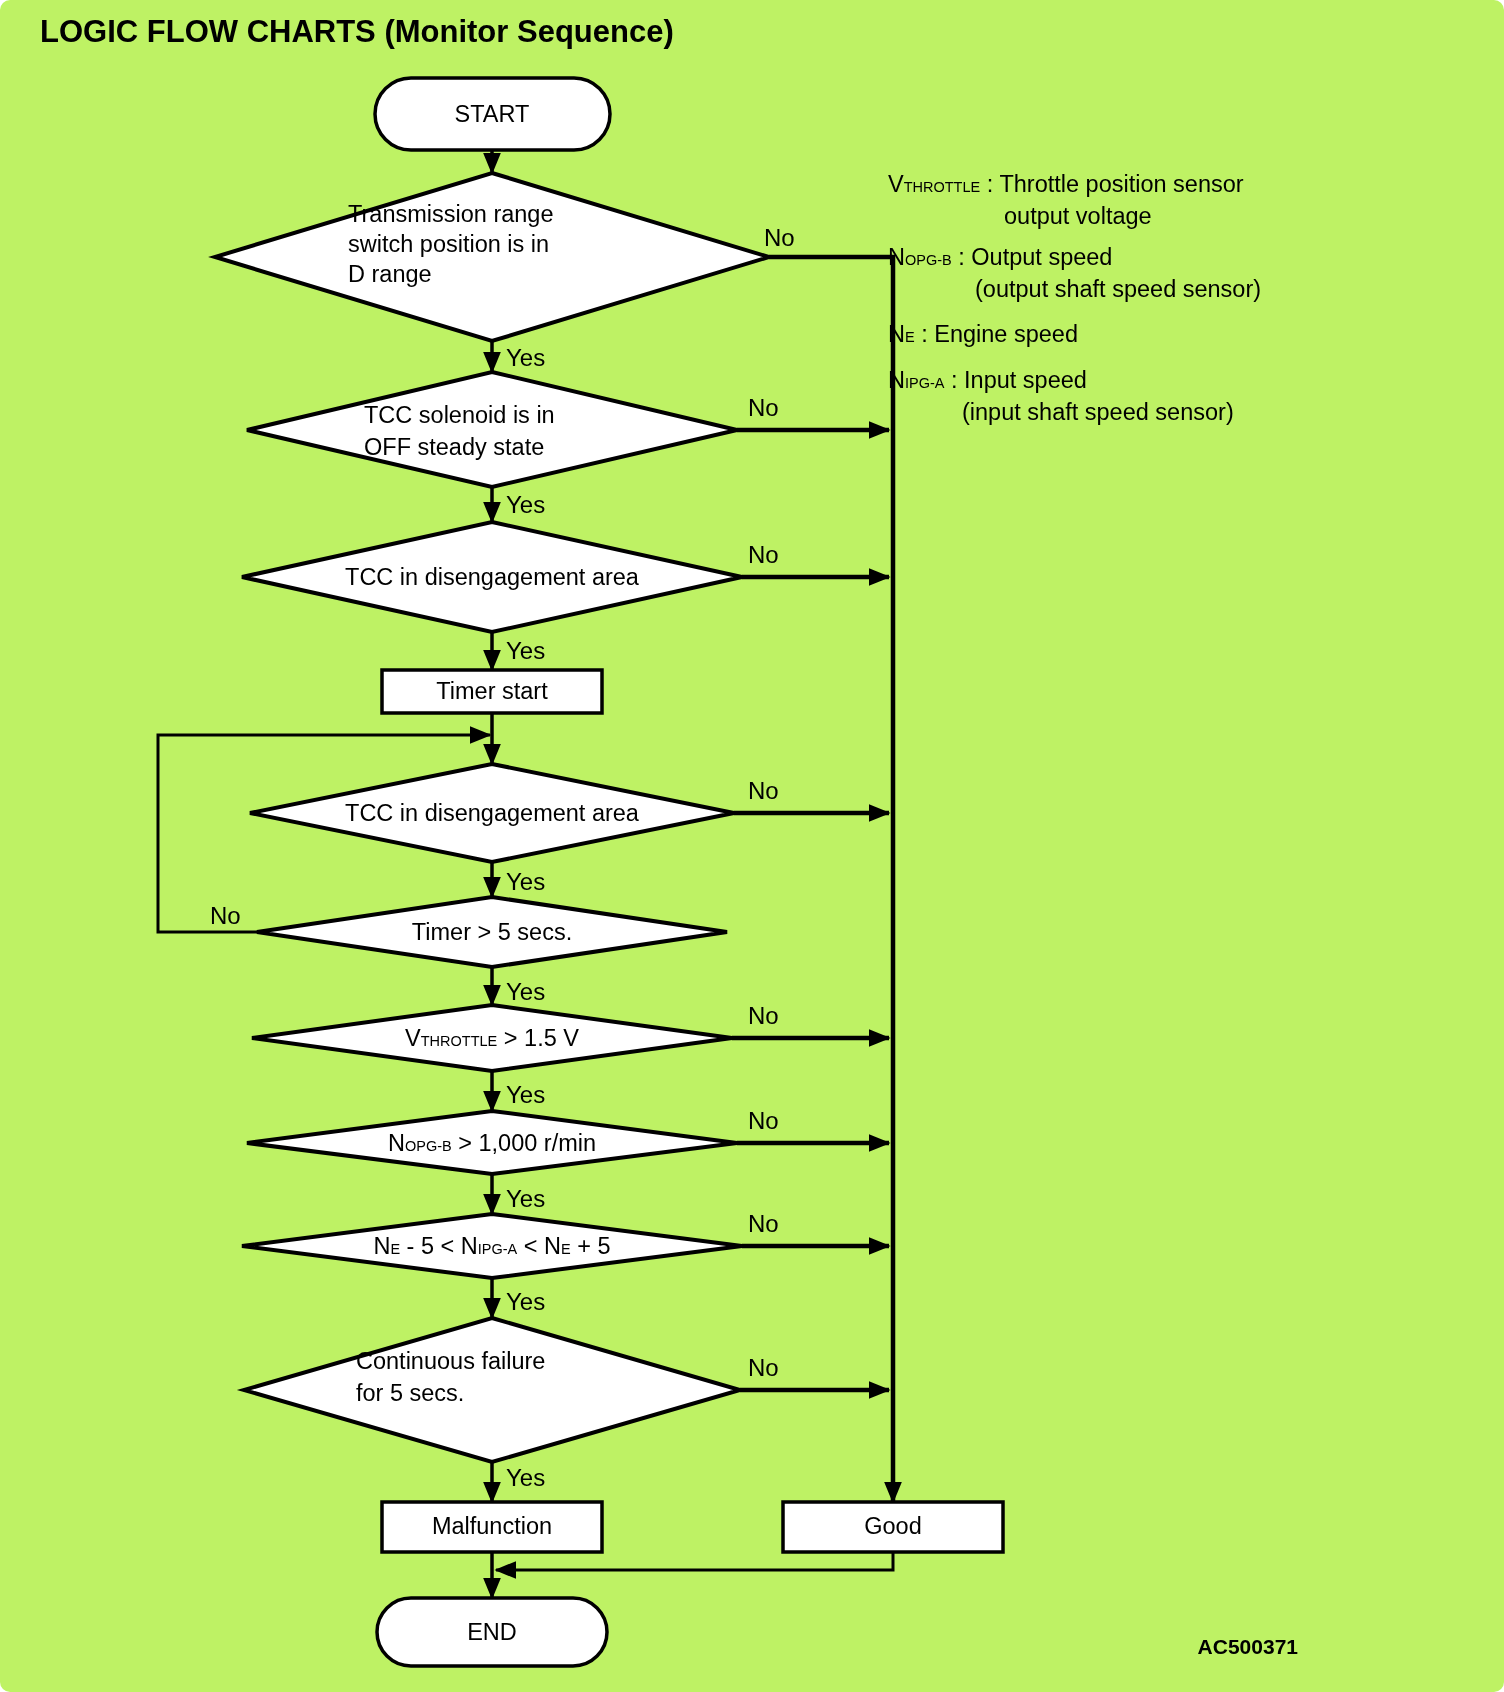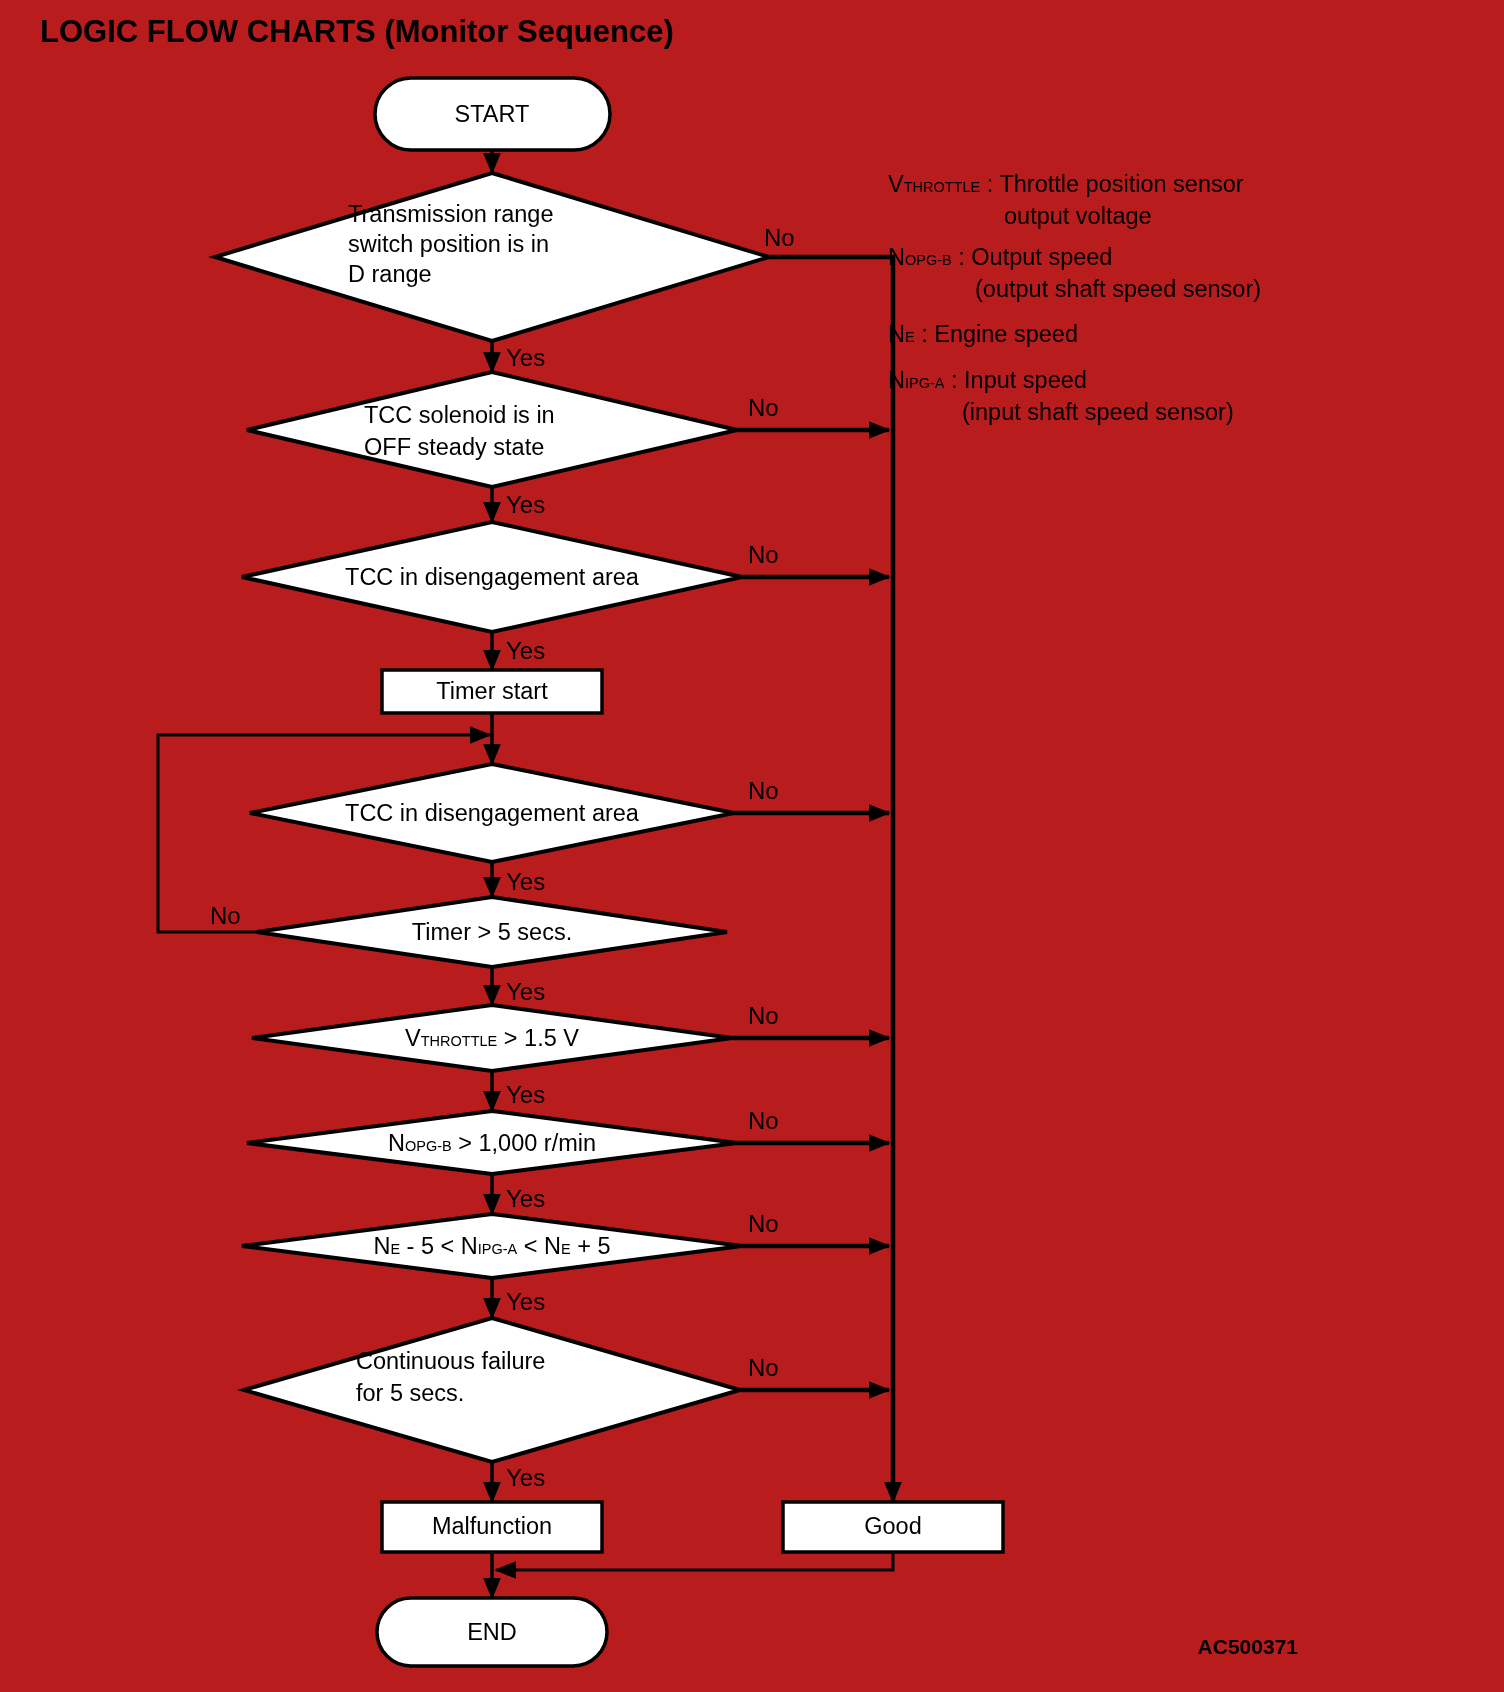--- a/index.html
+++ b/index.html
@@ -1,16 +1,16 @@
 <!DOCTYPE html>
 <html><head>
 <meta charset="utf-8">
 <style>
   html, body { margin: 0; padding: 0; background: #ffffff; }
-  .page { position: relative; width: 1504px; height: 1692px; background: #b91c1c; }
+  .page { position: relative; width: 1504px; height: 1692px; background: #bef264; border-radius: 10px; }
   svg { display: block; }
   svg text, svg tspan { white-space: pre; }
   text {
     fill: #000;
     font-family: "Liberation Sans", sans-serif;
     font-size: 23.5px;
   }
   .title-text { font-size: 31px; font-weight: bold; }
   .code-text  { font-size: 21px; font-weight: bold; }
   .yesno      { font-size: 24px; }

